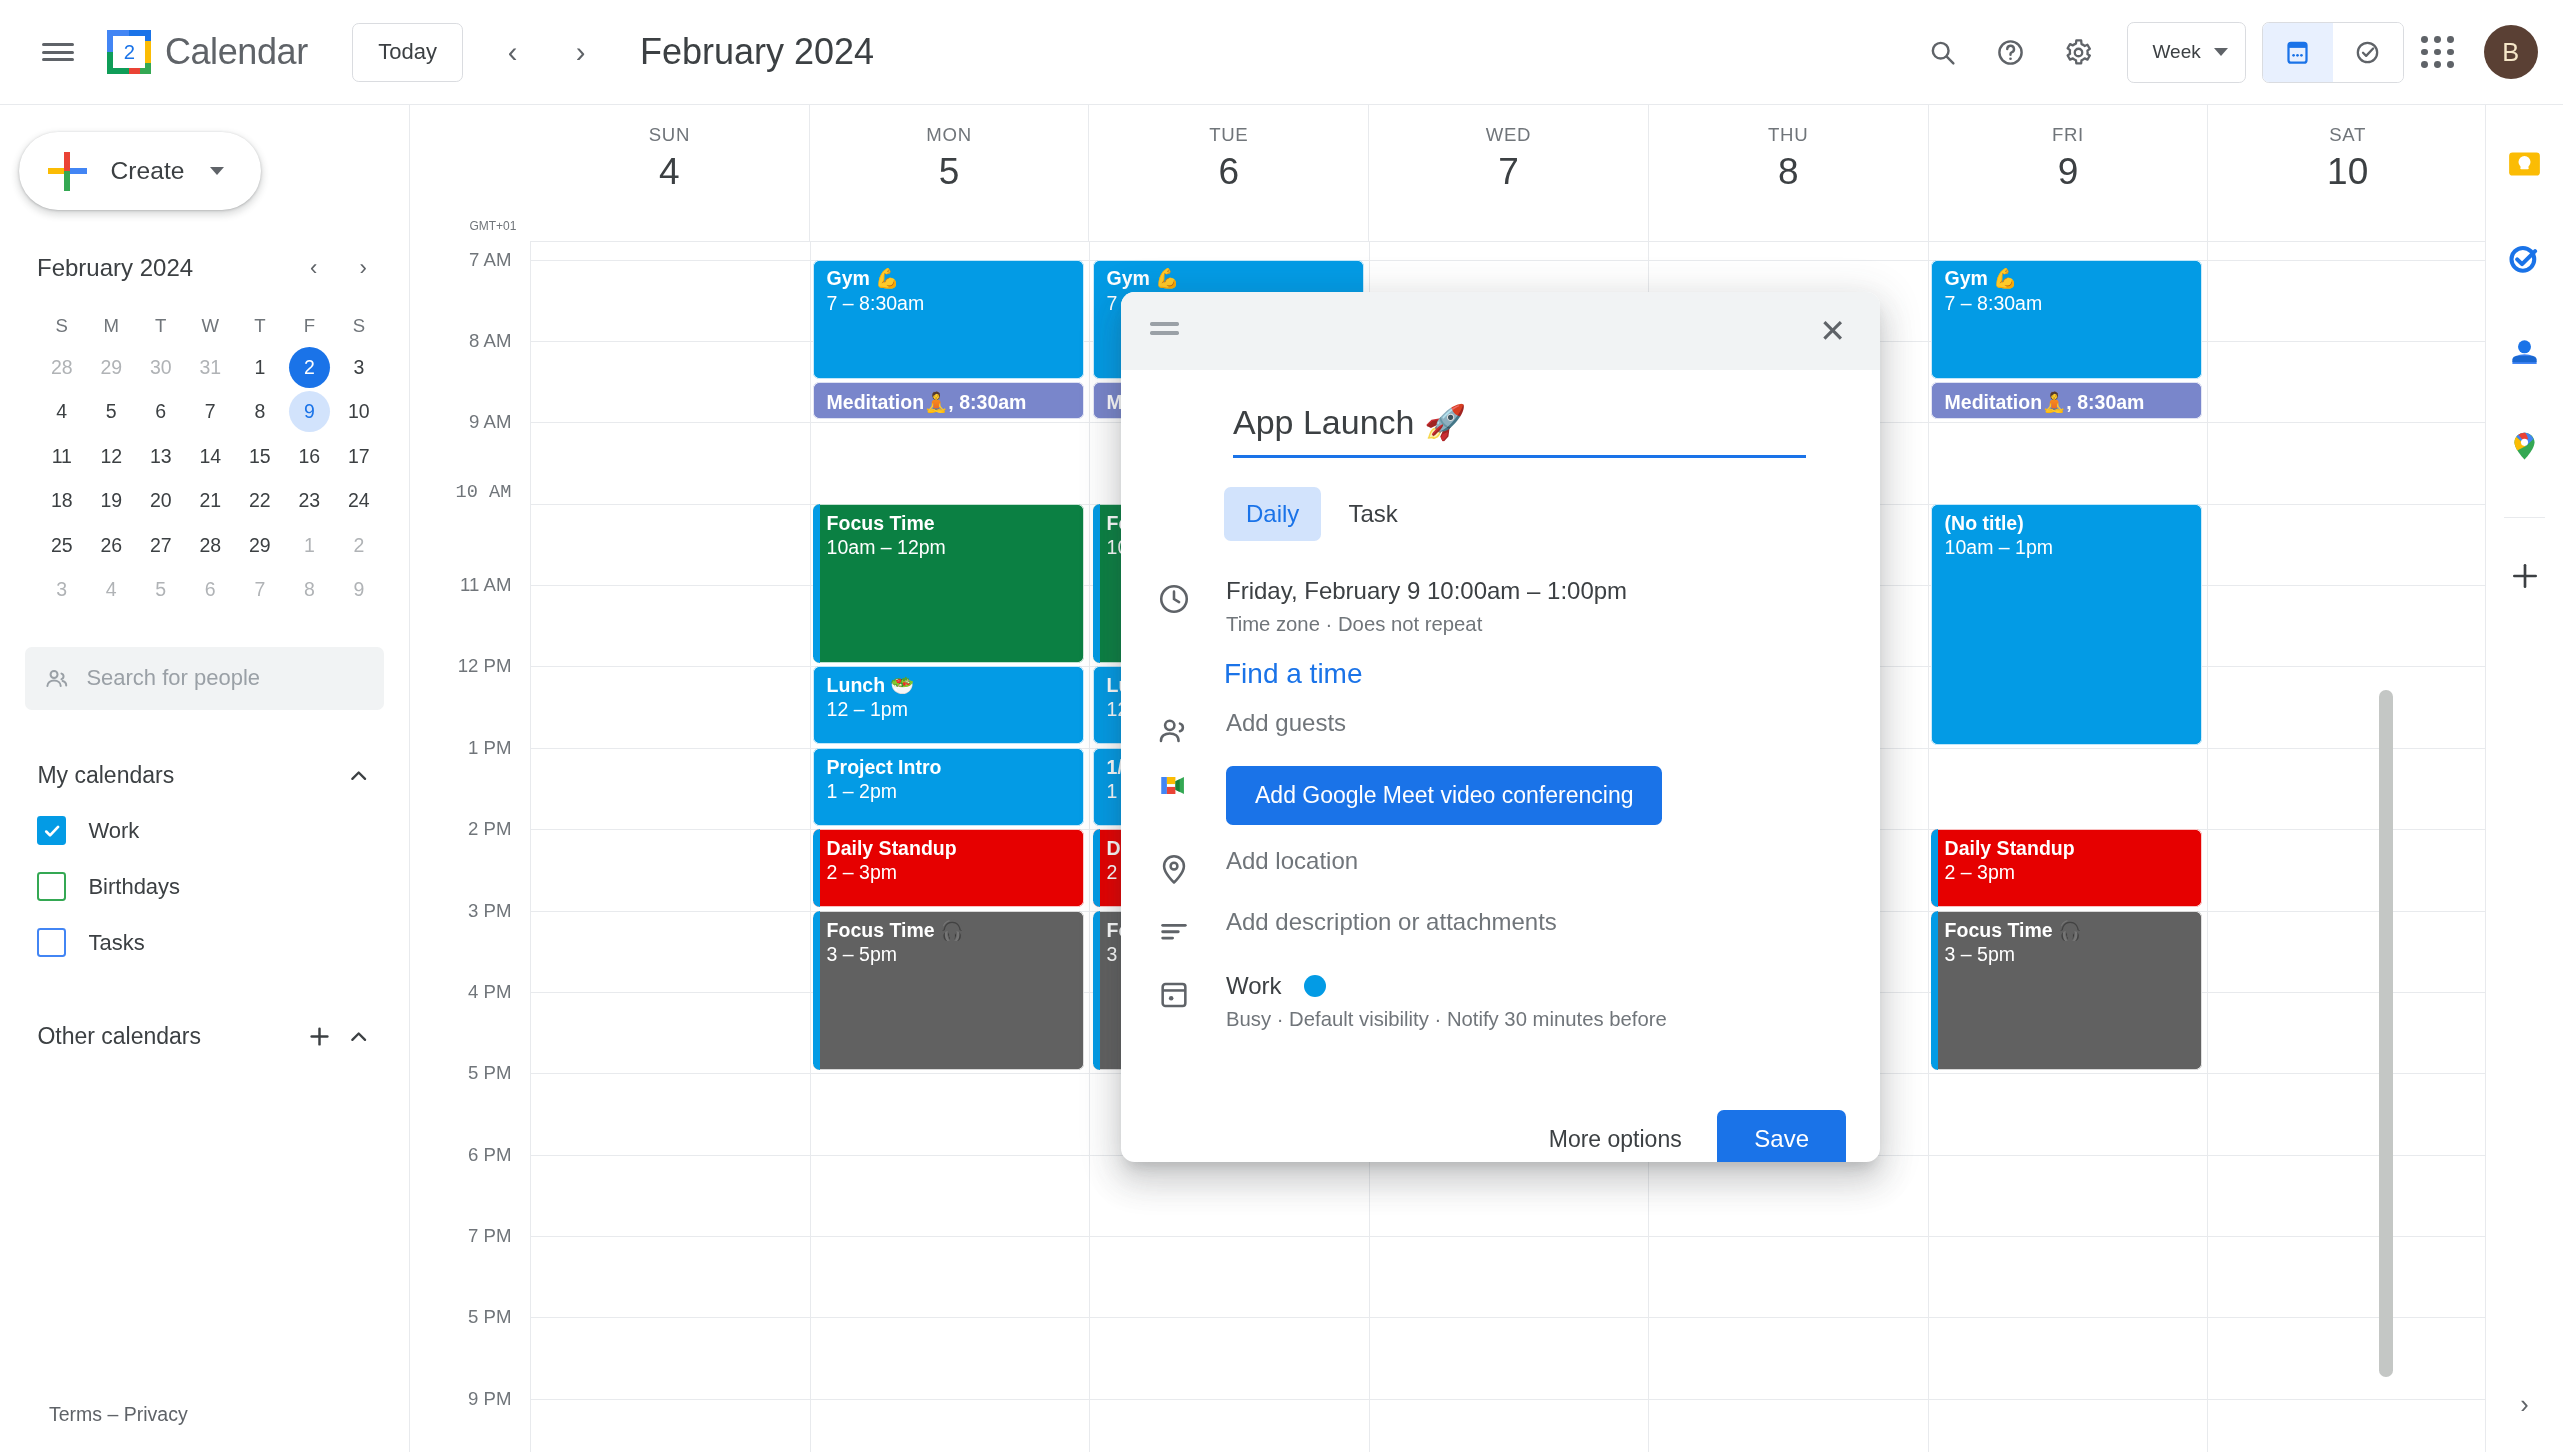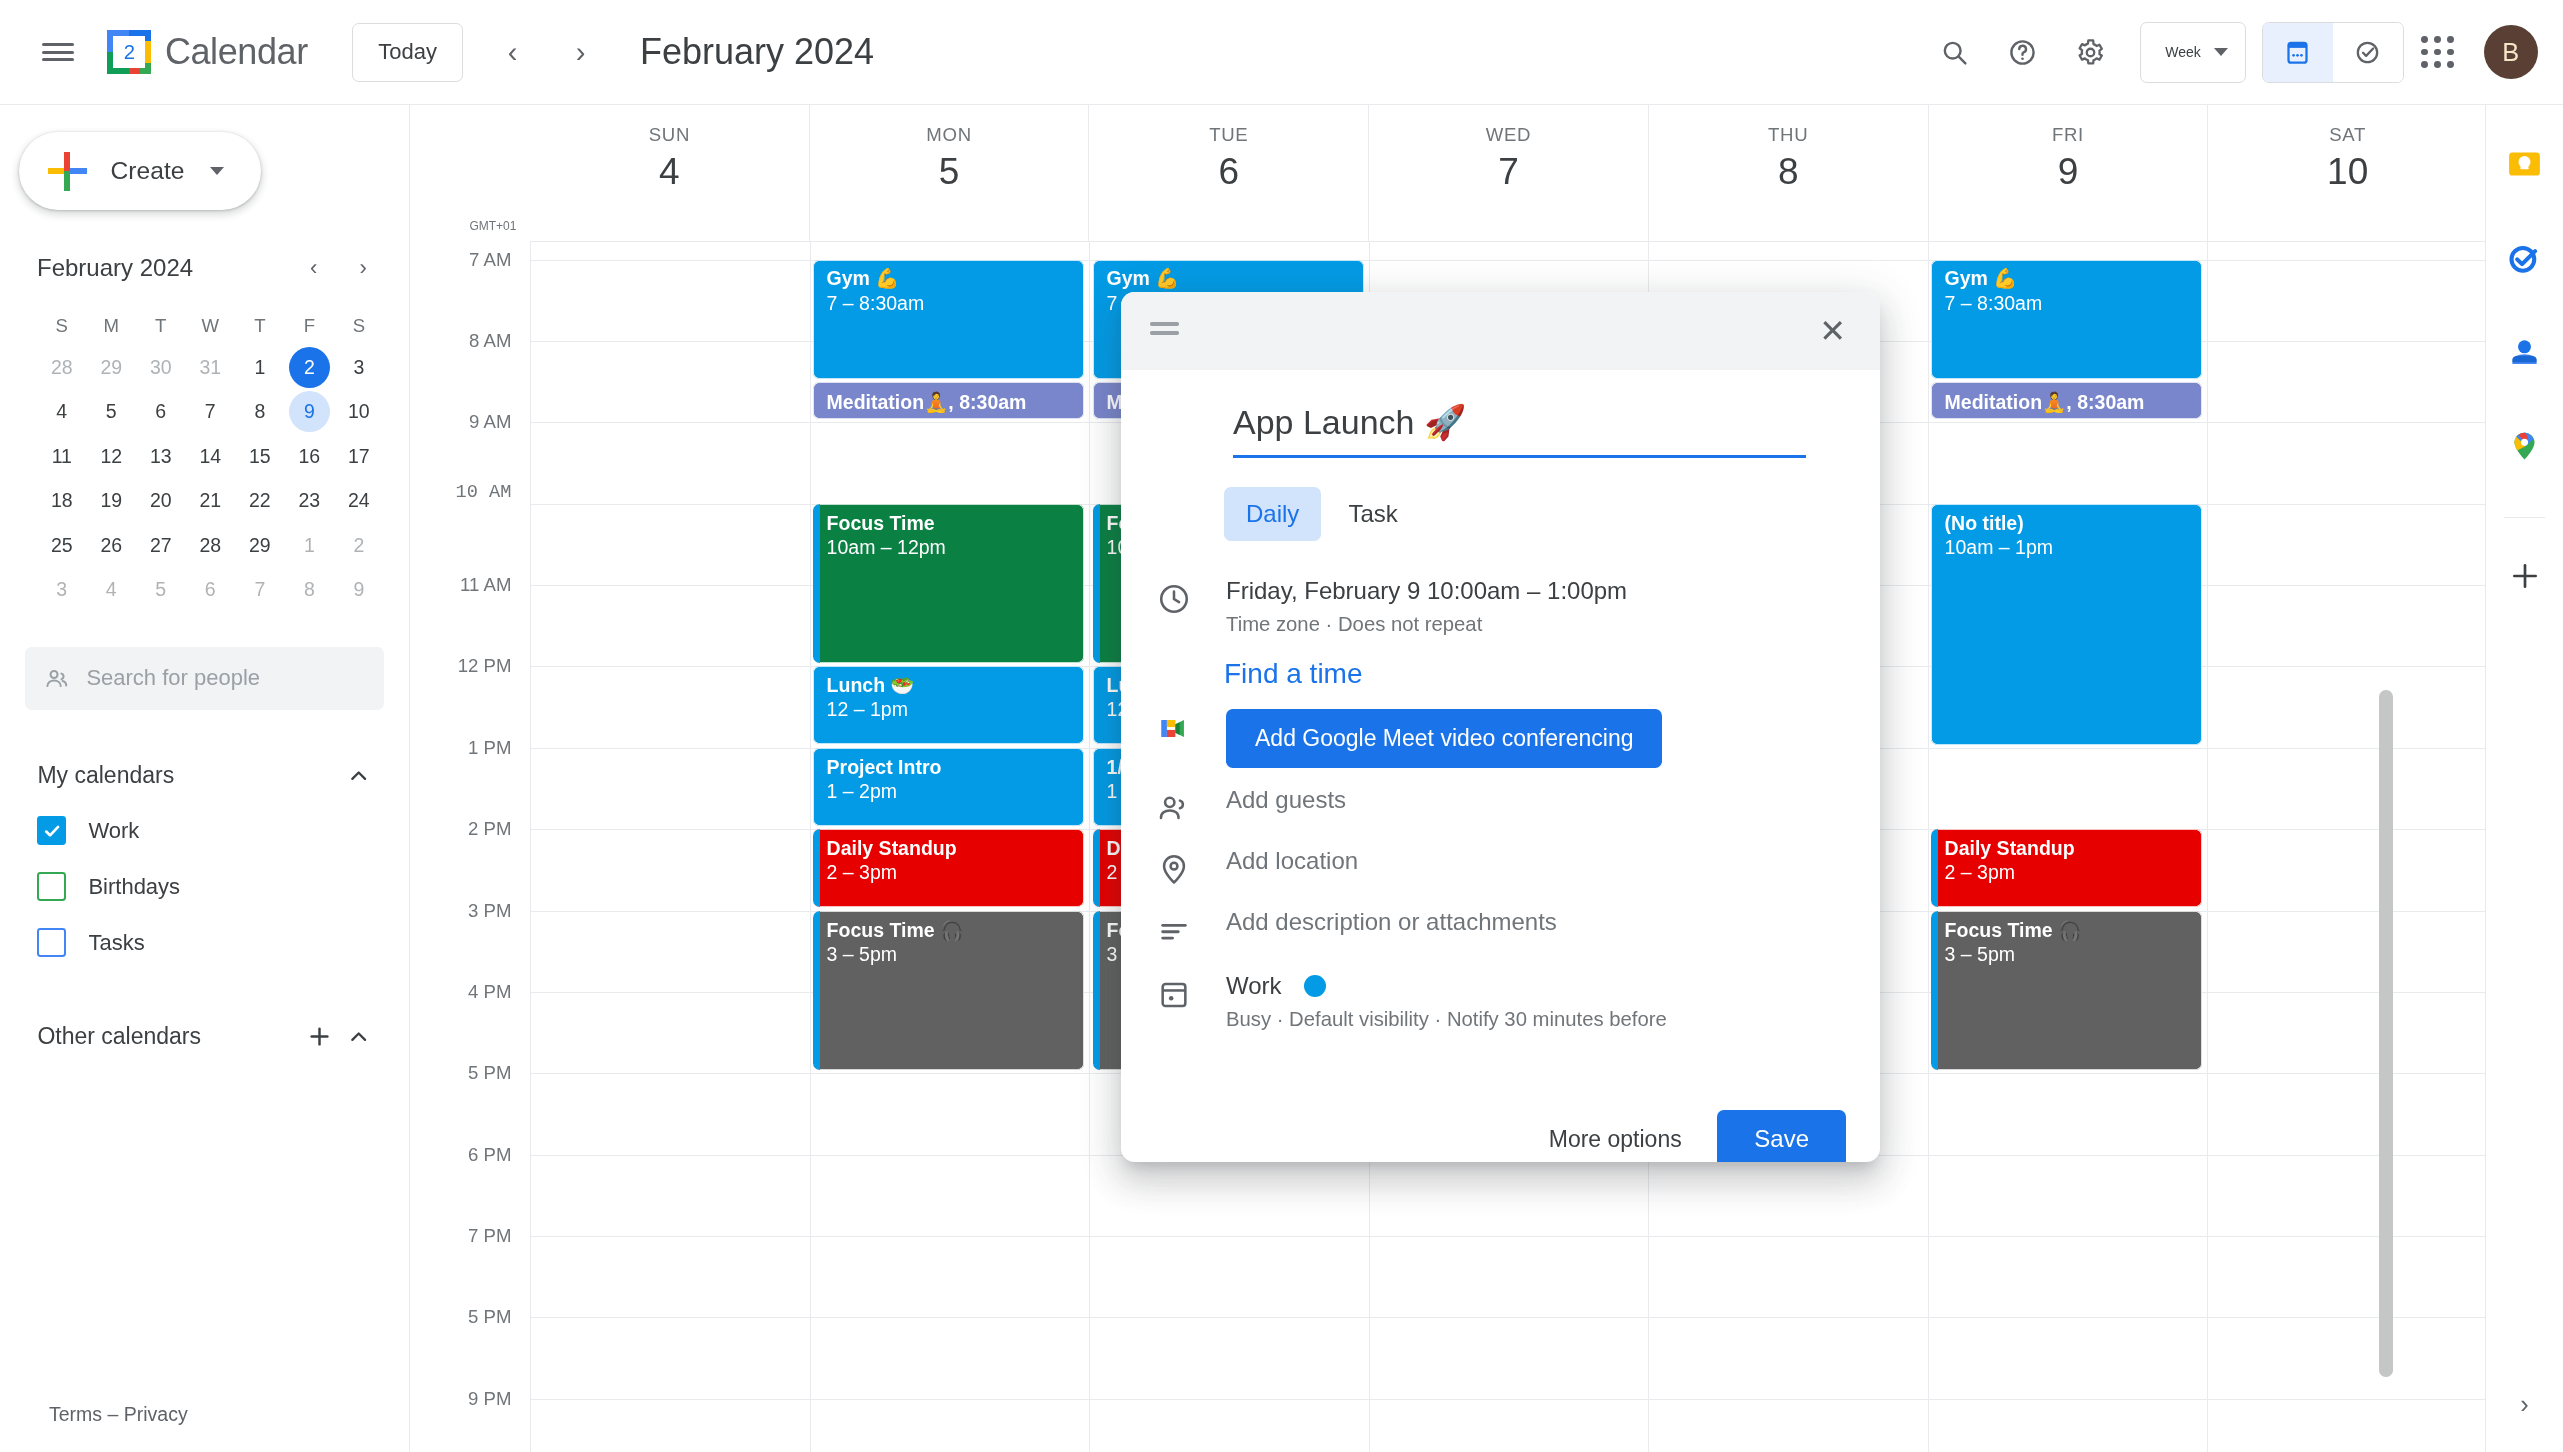--- a/index.html
+++ b/index.html
@@ -55,21 +55,21 @@
   .chev { font-size: 29px; color: #5f6368; line-height: 1; }
   .period-title {
     font-size: 36px; color: #3c4043; margin-left: 25.4px; font-weight: 400; white-space: nowrap;
   }
   .topbar-right {
     margin-left: auto; display: flex; align-items: center; padding-right: 25.4px;
   }
   .view-select {
     height: 61px; padding: 0 17px 0 24px; border: 0.8px solid #dadce0; border-radius: 6.8px;
     display: flex; align-items: center; gap: 13.6px; margin: 0 15.3px; cursor: pointer;
-    font-size: 14px; color:#3c4043; background:#fff;
+    font-size: 19px; color:#3c4043; background:#fff;
   }
   .caret { width:0;height:0;border-left:7.6px solid transparent;border-right:7.6px solid transparent;border-top:8.5px solid #5f6368; }
   .seg-group { display:flex; border:0.8px solid #dadce0; border-radius:6.8px; overflow:hidden; height:61px; }
   .seg { width: 70px; display:flex;align-items:center;justify-content:center; cursor:pointer; background:#fff;}
   .seg.active { background:#e8f0fe; }
   .apps-grid { display:grid; grid-template-columns: repeat(3,1fr); gap:6px; }
   .apps-grid i { width:6.8px;height:6.8px;border-radius:50%;background:#5f6368;display:block; }
   .avatar {
     width: 54px; height: 54px; border-radius: 50%; background: #5a4034; color: #f5e6c8;
     display:flex;align-items:center;justify-content:center; font-size:25.4px; margin-left: 12px; cursor:pointer;
@@ -673,47 +673,47 @@
         <div class="dcontent">
           <div class="dmain">Friday, February 9    10:00am  –  1:00pm</div>
           <div class="dsub">Time zone · Does not repeat</div>
         </div>
       </div>
 
       <div class="link-blue">Find a time</div>
 
       <div class="drow" style="margin-top:18.6px">
         <div class="dicon">
+          <svg width="34" height="34" viewBox="0 0 24 24" fill="none" stroke="#5f6368" stroke-width="1.8">
+            <circle cx="9" cy="8" r="3.3"></circle>
+              <path d="M2.8 19c0-3.4 2.8-5.3 6.2-5.3s6.2 1.9 6.2 5.3" stroke-linecap="round"></path>
+            <path d="M16.2 6.8a2.8 2.8 0 0 1 0 5.4" stroke-linecap="round"></path>
+          </svg>
+        </div>
+        <div class="dcontent">
+          <div class="dplaceholder">Add guests</div>
+        </div>
+      </div>
+
+      <div class="drow" style="margin-top:18.6px">
+        <div class="dicon">
           <svg width="34" height="29" viewBox="0 0 48 40">
             <path d="M6 8h20v24H6z" fill="#fff"></path>
             <path d="M6 8h8v24H6z" fill="#4285f4"></path>
             <path d="M26 14l12-6v24l-12-6z" fill="#34a853"></path>
             <path d="M14 8h12v10H14z" fill="#fbbc04"></path>
             <path d="M14 22h12v10H14z" fill="#ea4335"></path>
             <path d="M26 14v12l6 3V11z" fill="#188038"></path>
           </svg>
         </div>
         <div class="dcontent">
           <button class="meet-btn">Add Google Meet video conferencing</button>
         </div>
       </div>
 
-      <div class="drow" style="margin-top:18.6px">
-        <div class="dicon">
-          <svg width="34" height="34" viewBox="0 0 24 24" fill="none" stroke="#5f6368" stroke-width="1.8">
-            <circle cx="9" cy="8" r="3.3"></circle>
-              <path d="M2.8 19c0-3.4 2.8-5.3 6.2-5.3s6.2 1.9 6.2 5.3" stroke-linecap="round"></path>
-            <path d="M16.2 6.8a2.8 2.8 0 0 1 0 5.4" stroke-linecap="round"></path>
-          </svg>
-        </div>
-        <div class="dcontent">
-          <div class="dplaceholder">Add guests</div>
-        </div>
-      </div>
-
       <div class="drow" style="margin-top:22px">
         <div class="dicon">
           <svg width="34" height="34" viewBox="0 0 24 24" fill="none" stroke="#5f6368" stroke-width="1.8">
             <path d="M12 21.5s7-6.6 7-11.5a7 7 0 1 0-14 0c0 4.9 7 11.5 7 11.5z" stroke-linejoin="round"></path>
             <circle cx="12" cy="10" r="2.4"></circle>
           </svg>
         </div>
         <div class="dcontent">
           <div class="dplaceholder">Add location</div>
         </div>

